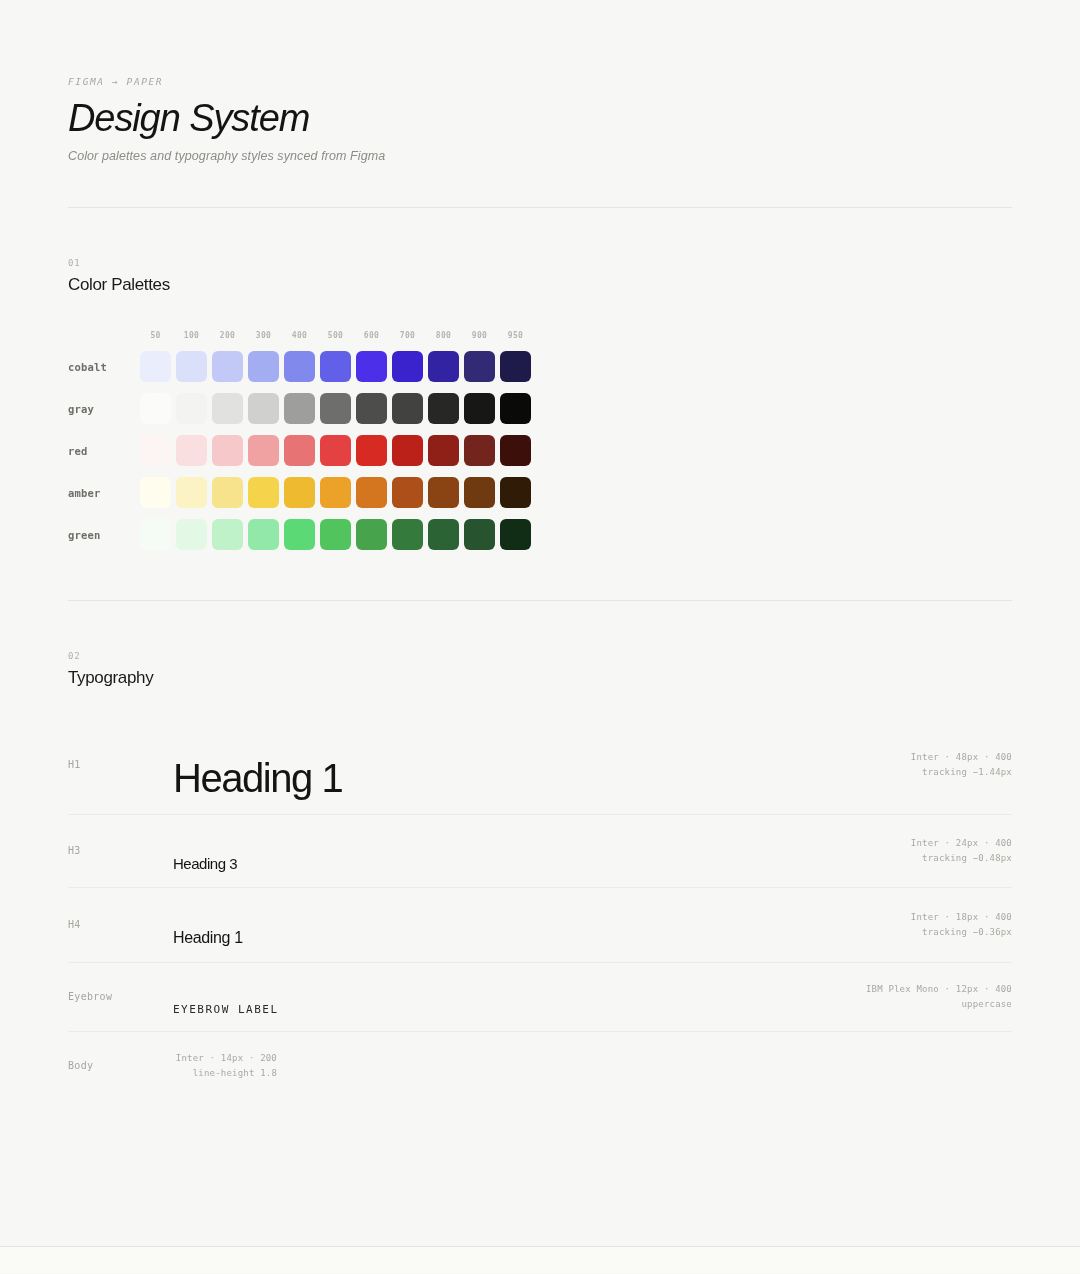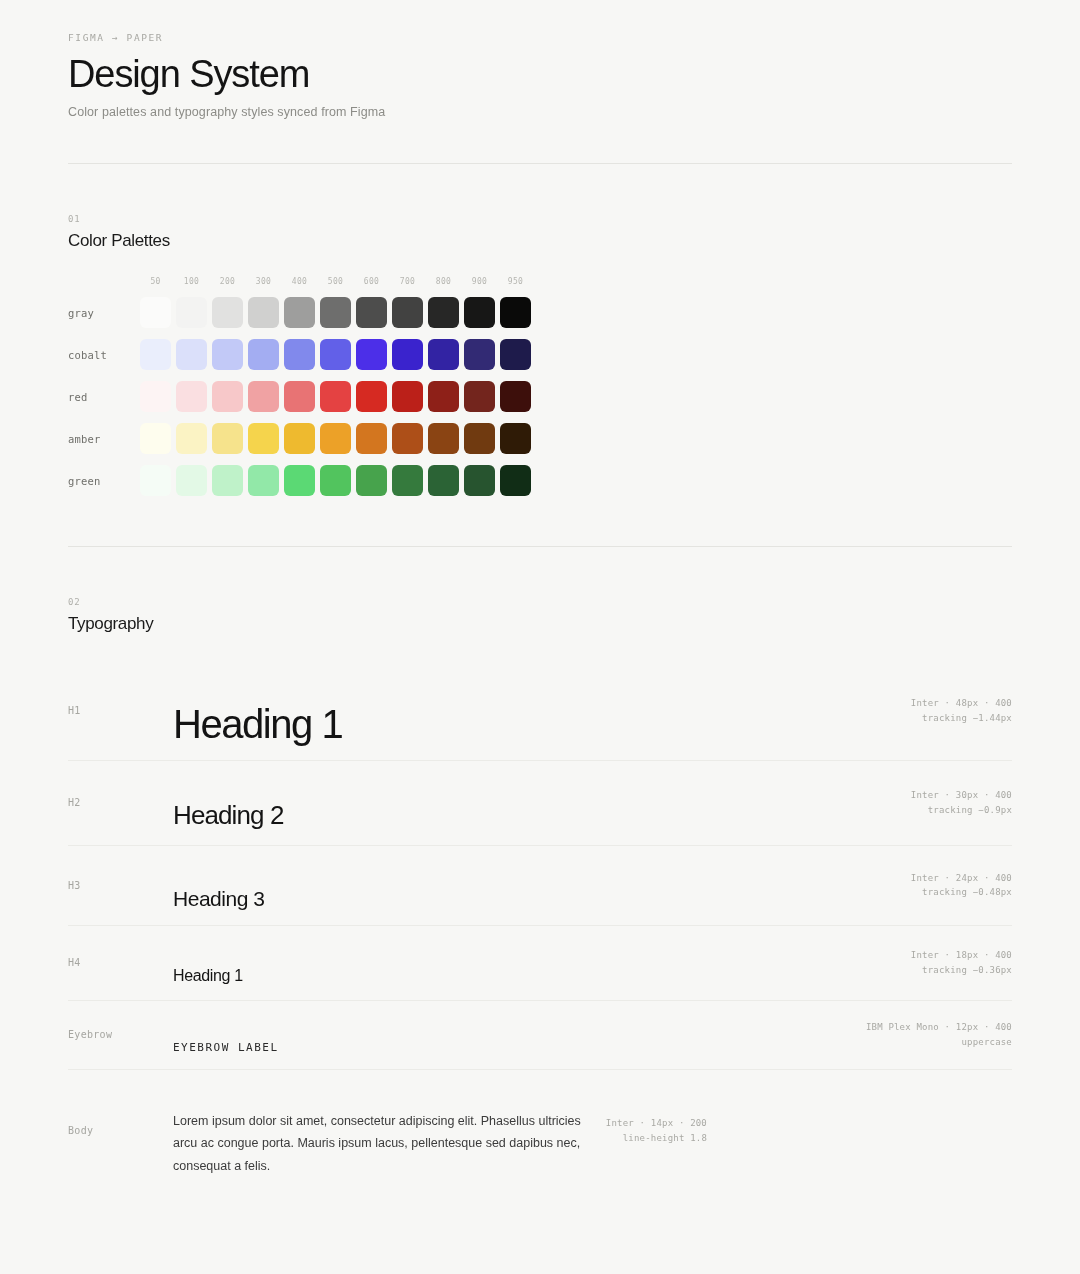--- a/index.html
+++ b/index.html
@@ -22,21 +22,21 @@
     border-bottom: 1px solid #e3e3df;
     padding: 0 68px;
   }
   .below-fold {
     width: 1080px;
     height: 26px;
     background: #fafaf7;
   }
 
   
-  .masthead { padding-top: 32px; }
+  .masthead { padding-top: 76px; font-style: italic; }
   .eyebrow-top {
     font-family: "DejaVu Sans Mono", monospace;
     font-size: 9.5px;
     letter-spacing: 1.6px;
     color: #a8a8a3;
     text-transform: uppercase;
     margin-bottom: 12px;
   }
   .page-title {
     font-size: 38px;
@@ -70,21 +70,21 @@
   }
   .sec-title {
     font-size: 17px;
     font-weight: 400;
     letter-spacing: -0.35px;
     color: #1a1a1a;
     margin: 0;
   }
 
   
-  .palette { margin-top: 26px; }
+  .palette { margin-top: 36px; font-weight: bold; }
   .scale-head {
     display: flex;
     margin-left: 72px;
     margin-bottom: 6px;
   }
   .scale-head .tick {
     width: 31px;
     margin-right: 5px;
     text-align: center;
     font-family: "DejaVu Sans Mono", monospace;
@@ -138,21 +138,21 @@
     color: #a9a9a4;
     line-height: 1.65;
     letter-spacing: 0.2px;
     white-space: pre;
   }
   .type-spec.wide { width: 300px; }
   .type-spec.narrow { width: 300px; padding-right: 196px; }
 
   .s-h1 { font-size: 40px; font-weight: 400; letter-spacing: -1.44px; line-height: 1.1; }
   .s-h2 { font-size: 26px; font-weight: 400; letter-spacing: -0.9px; line-height: 1.15; }
-  .s-h3 { font-size: 21px; font-weight: 400; letter-spacing: -0.48px; line-height: 1.2; }
+  .s-h3 { font-size: 15px; font-weight: 400; letter-spacing: -0.48px; line-height: 1.2; }
   .s-h4 { font-size: 16px; font-weight: 400; letter-spacing: -0.36px; line-height: 1.25; }
   .s-eyebrow {
     font-family: "DejaVu Sans Mono", monospace;
     font-size: 11px;
     letter-spacing: 1.5px;
     text-transform: uppercase;
     color: #2a2a2a;
   }
   .s-body {
     font-size: 12.5px;
@@ -188,48 +188,48 @@
           <div class="tick">400</div>
           <div class="tick">500</div>
           <div class="tick">600</div>
           <div class="tick">700</div>
           <div class="tick">800</div>
           <div class="tick">900</div>
           <div class="tick">950</div>
         </div>
       <div id="palette-rows">
           <div class="pal-row">
+            <div class="pal-name">cobalt</div>
+            <div class="swatch" title="cobalt-50" style="background: rgb(234, 238, 252);"></div>
+            <div class="swatch" title="cobalt-100" style="background: rgb(219, 224, 250);"></div>
+            <div class="swatch" title="cobalt-200" style="background: rgb(194, 201, 247);"></div>
+            <div class="swatch" title="cobalt-300" style="background: rgb(163, 173, 242);"></div>
+            <div class="swatch" title="cobalt-400" style="background: rgb(129, 137, 236);"></div>
+            <div class="swatch" title="cobalt-500" style="background: rgb(98, 96, 232);"></div>
+            <div class="swatch" title="cobalt-600" style="background: rgb(76, 47, 232);"></div>
+            <div class="swatch" title="cobalt-700" style="background: rgb(58, 35, 205);"></div>
+            <div class="swatch" title="cobalt-800" style="background: rgb(50, 35, 163);"></div>
+            <div class="swatch" title="cobalt-900" style="background: rgb(50, 42, 116);"></div>
+            <div class="swatch" title="cobalt-950" style="background: rgb(30, 27, 75);"></div>
+          </div>
+          <div class="pal-row">
             <div class="pal-name">gray</div>
             <div class="swatch" title="gray-50" style="background: rgb(251, 251, 250);"></div>
             <div class="swatch" title="gray-100" style="background: rgb(243, 243, 242);"></div>
             <div class="swatch" title="gray-200" style="background: rgb(225, 225, 224);"></div>
             <div class="swatch" title="gray-300" style="background: rgb(208, 208, 207);"></div>
             <div class="swatch" title="gray-400" style="background: rgb(158, 158, 157);"></div>
             <div class="swatch" title="gray-500" style="background: rgb(110, 110, 109);"></div>
             <div class="swatch" title="gray-600" style="background: rgb(77, 77, 76);"></div>
             <div class="swatch" title="gray-700" style="background: rgb(66, 66, 65);"></div>
             <div class="swatch" title="gray-800" style="background: rgb(39, 39, 38);"></div>
             <div class="swatch" title="gray-900" style="background: rgb(23, 23, 22);"></div>
             <div class="swatch" title="gray-950" style="background: rgb(10, 10, 9);"></div>
           </div>
           <div class="pal-row">
-            <div class="pal-name">cobalt</div>
-            <div class="swatch" title="cobalt-50" style="background: rgb(234, 238, 252);"></div>
-            <div class="swatch" title="cobalt-100" style="background: rgb(219, 224, 250);"></div>
-            <div class="swatch" title="cobalt-200" style="background: rgb(194, 201, 247);"></div>
-            <div class="swatch" title="cobalt-300" style="background: rgb(163, 173, 242);"></div>
-            <div class="swatch" title="cobalt-400" style="background: rgb(129, 137, 236);"></div>
-            <div class="swatch" title="cobalt-500" style="background: rgb(98, 96, 232);"></div>
-            <div class="swatch" title="cobalt-600" style="background: rgb(76, 47, 232);"></div>
-            <div class="swatch" title="cobalt-700" style="background: rgb(58, 35, 205);"></div>
-            <div class="swatch" title="cobalt-800" style="background: rgb(50, 35, 163);"></div>
-            <div class="swatch" title="cobalt-900" style="background: rgb(50, 42, 116);"></div>
-            <div class="swatch" title="cobalt-950" style="background: rgb(30, 27, 75);"></div>
-          </div>
-          <div class="pal-row">
             <div class="pal-name">red</div>
             <div class="swatch" title="red-50" style="background: rgb(253, 244, 244);"></div>
             <div class="swatch" title="red-100" style="background: rgb(250, 223, 225);"></div>
             <div class="swatch" title="red-200" style="background: rgb(247, 200, 201);"></div>
             <div class="swatch" title="red-300" style="background: rgb(240, 162, 163);"></div>
             <div class="swatch" title="red-400" style="background: rgb(232, 115, 116);"></div>
             <div class="swatch" title="red-500" style="background: rgb(228, 66, 66);"></div>
             <div class="swatch" title="red-600" style="background: rgb(214, 42, 34);"></div>
             <div class="swatch" title="red-700" style="background: rgb(187, 32, 25);"></div>
             <div class="swatch" title="red-800" style="background: rgb(142, 32, 24);"></div>
@@ -274,42 +274,36 @@
     <div class="sec-num">02</div>
     <h2 class="sec-title">Typography</h2>
 
     <div class="type-list" id="type-list">
         <div class="type-row first">
           <div class="type-tag">H1</div>
           <div class="type-sample s-h1">Heading 1</div>
           <div class="type-spec wide"><div>Inter · 48px · 400</div><div>tracking −1.44px</div></div>
         </div>
         <div class="type-row">
-          <div class="type-tag">H2</div>
-          <div class="type-sample s-h2">Heading 2</div>
-          <div class="type-spec wide"><div>Inter · 30px · 400</div><div>tracking −0.9px</div></div>
-        </div>
-        <div class="type-row">
           <div class="type-tag">H3</div>
           <div class="type-sample s-h3">Heading 3</div>
           <div class="type-spec wide"><div>Inter · 24px · 400</div><div>tracking −0.48px</div></div>
         </div>
         <div class="type-row">
           <div class="type-tag">H4</div>
           <div class="type-sample s-h4">Heading 1</div>
           <div class="type-spec wide"><div>Inter · 18px · 400</div><div>tracking −0.36px</div></div>
         </div>
         <div class="type-row">
           <div class="type-tag">Eyebrow</div>
           <div class="type-sample s-eyebrow">EYEBROW LABEL</div>
           <div class="type-spec wide"><div>IBM Plex Mono · 12px · 400</div><div>uppercase</div></div>
         </div>
         <div class="type-row">
           <div class="type-tag">Body</div>
-          <div class="type-sample s-body">Lorem ipsum dolor sit amet, consectetur adipiscing elit. Phasellus ultricies arcu ac congue porta. Mauris ipsum lacus, pellentesque sed dapibus nec, consequat a felis.</div>
           <div class="type-spec narrow"><div>Inter · 14px · 200</div><div>line-height 1.8</div></div>
         </div>
       </div>
   </div>
 
   <div class="tail"></div>
 </div>
 
 <div class="below-fold"></div>
 

